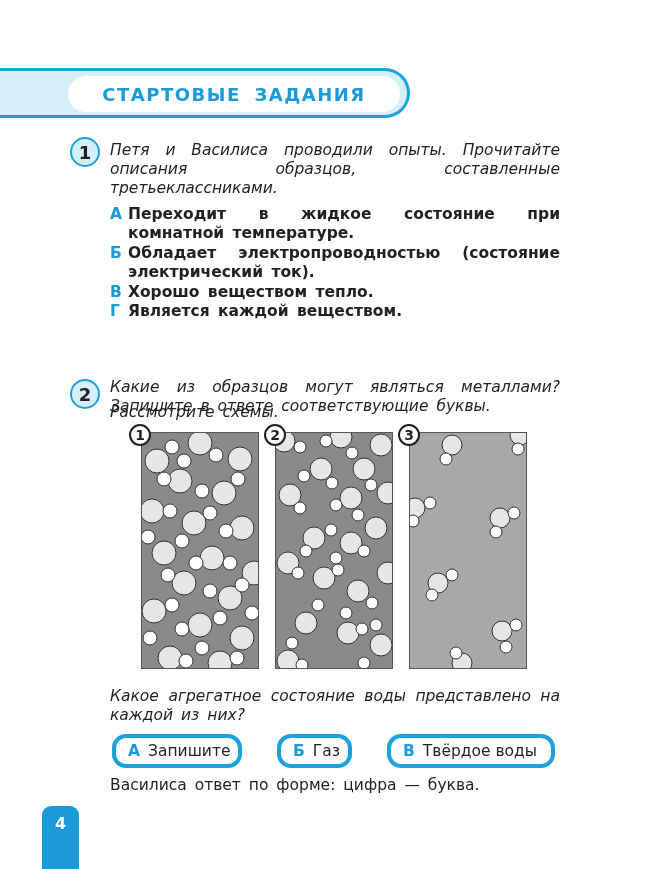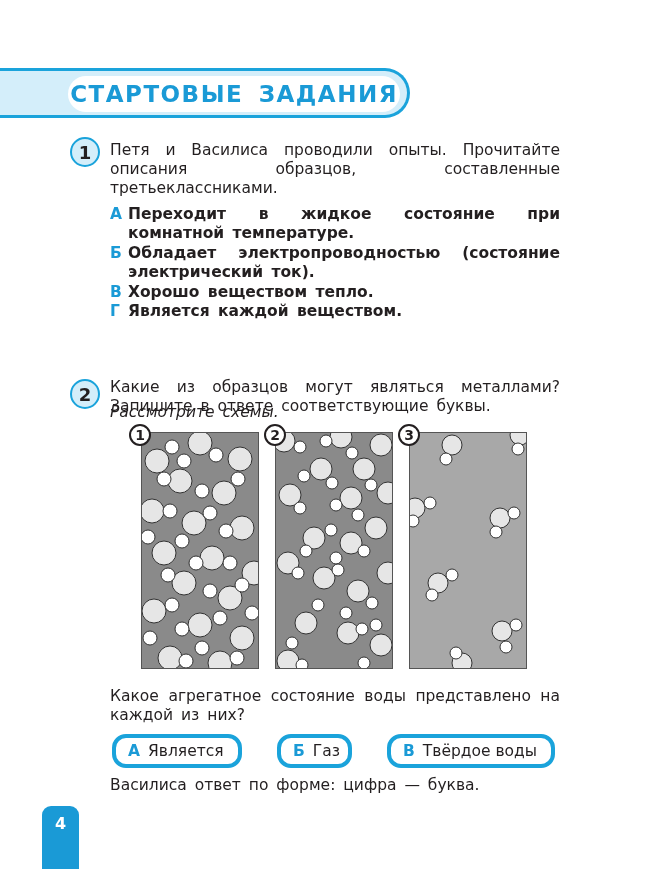--- a/index.html
+++ b/index.html
@@ -15,31 +15,31 @@
     .header-band::before {
       content: ""; position: absolute; left: 0; top: 0; width: 6px; height: 100%;
       border-left: 3px solid #1aa3db;
     }
     .header-pill {
       position: absolute; left: 68px; top: 76px; width: 332px; height: 36px;
       background: #ffffff; border-radius: 18px;
       display: flex; align-items: center; justify-content: center;
     }
     .header-title {
-      font-family: "DejaVu Sans", sans-serif; font-weight: bold; font-size: 23px;
+      font-family: "DejaVu Sans", sans-serif; font-weight: bold; font-size: 18px;
       color: #1a9ad6; letter-spacing: 1.5px; word-spacing: 6px;
     }
     .task-num {
       position: absolute; width: 30px; height: 30px; border-radius: 50%;
       background: #d4eefa; border: 2px solid #1aa3db; box-sizing: border-box;
       display: flex; align-items: center; justify-content: center;
       font-weight: bold; font-size: 18px; color: #231f20;
     }
     .text { position: absolute; font-size: 15.5px; line-height: 19px; word-spacing: 3px; }
-    .just { text-align: justify; text-align-last: left; }
+    .just { text-align: justify; text-align-last: left; font-style: italic; }
     .opt-letter { color: #1a9ad6; font-weight: bold; display: inline-block; width: 18px; }
     .opt { position: absolute; left: 110px; width: 450px; font-size: 15.5px; line-height: 19px; word-spacing: 3px; }
     .opt .body { position: absolute; left: 18px; top: 0; width: 432px; text-align: justify; text-align-last: left; font-weight: bold; }
     .diagram {
       position: absolute; top: 432px; width: 118px; height: 237px;
       border: 1.5px solid #555; box-sizing: border-box; overflow: hidden;
     }
     .diagram svg { display: block; }
     .diag-num {
       position: absolute; width: 22px; height: 22px; border-radius: 50%;
@@ -221,21 +221,21 @@
       <circle cx="96" cy="214" r="6"></circle>
         <circle cx="46" cy="220" r="6"></circle>
     </g>
   </svg>
 </div>
 
 <div class="text just" style="left:110px; top:687px; width:450px;">Какое агрегатное состояние воды представлено на каждой из них?</div>
 
 <div class="choice" style="left:112px; width:130px;">
   <span class="cl">А</span>
-  <span>Является</span>
+  <span>Запишите</span>
 </div>
 <div class="choice" style="left:277px; width:75px;">
   <span class="cl">Б</span>
   <span>Газ</span>
 </div>
 <div class="choice" style="left:387px; width:168px;">
   <span class="cl">В</span>
   <span>Твёрдое воды</span>
 </div>
 

